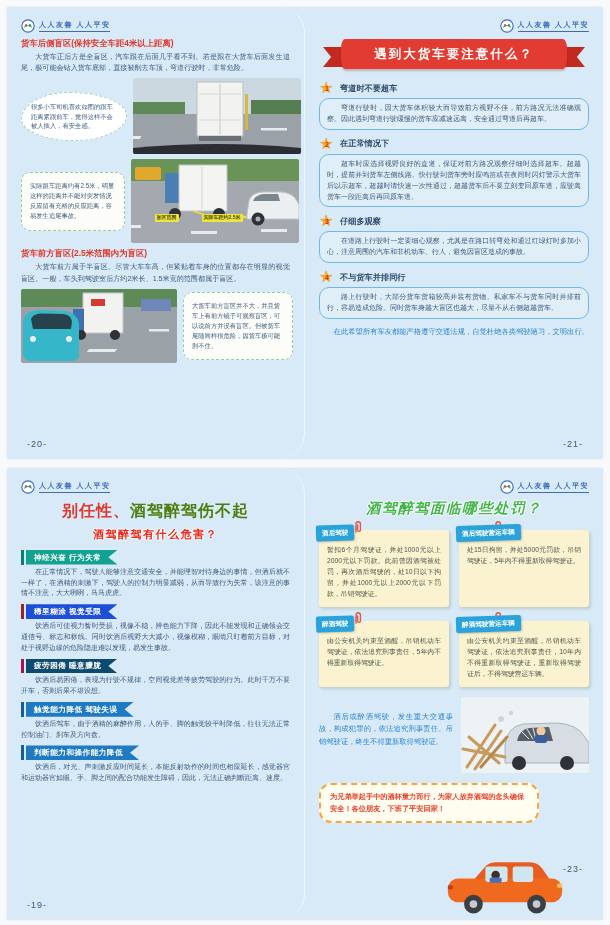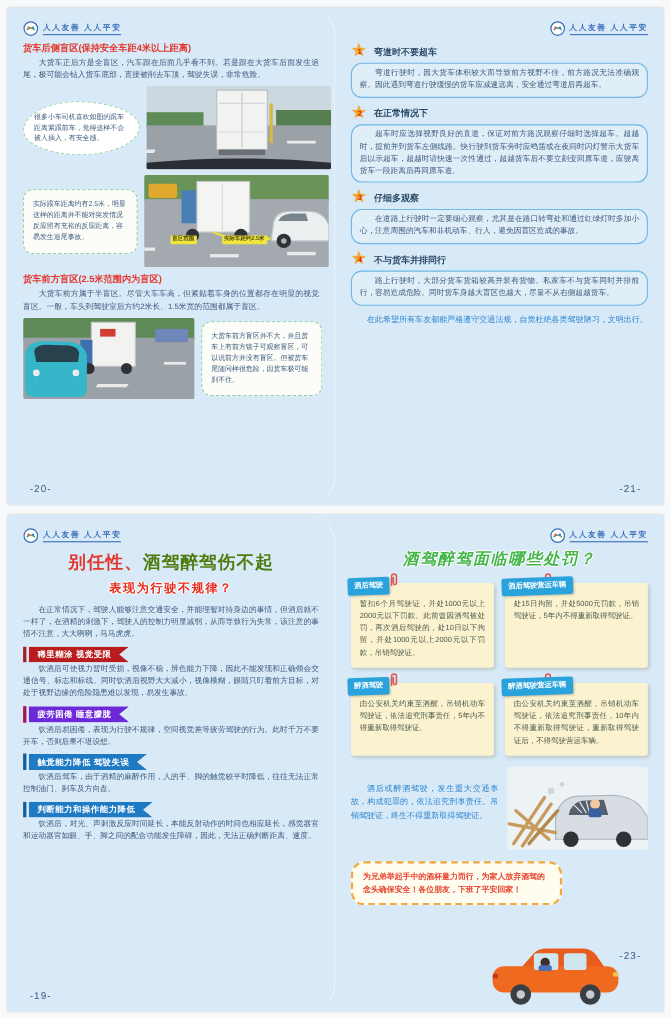--- a/index.html
+++ b/index.html
@@ -60,40 +60,40 @@
   
   .big-title{text-align:center;font-size:16px;font-weight:bold;letter-spacing:1px;margin:7px 0 5px;}
   .t-red{color:#e3362c;} .t-blue{color:#4d7c0f;}
   .sub-title{text-align:center;color:#e8291c;font-size:11px;font-weight:bold;letter-spacing:1.5px;
     text-shadow:1px 0 0 #fff,-1px 0 0 #fff,0 1px 0 #fff,0 -1px 0 #fff;margin:0 0 8px;}
   .sec-hd{display:flex;align-items:stretch;margin:5px 0 2px;}
   .sec-bar{width:3px;margin-right:2px;}
   .sec-badge{color:#fff;font-weight:bold;font-size:7.6px;line-height:1;padding:3.5px 16px 3.5px 8px;
     clip-path:polygon(0 0,100% 0,calc(100% - 9px) 50%,100% 100%,0 100%);letter-spacing:.5px;}
   .c-teal .sec-badge{background:#12a28f;} .c-teal .sec-bar{background:#0b7f70;}
-  .c-red .sec-badge{background:#b91c1c;text-align:right;} .c-red .sec-bar{background:#a02028;}
-  .c-mag .sec-badge{background:#6d28d9;} .c-mag .sec-bar{background:#a8124f;}
+  .c-red .sec-badge{background:#1d4ed8;text-align:right;} .c-red .sec-bar{background:#a02028;}
+  .c-mag .sec-badge{background:#0c4a6e;} .c-mag .sec-bar{background:#a8124f;}
   .c-blue .sec-badge{background:#1f7ac4;} .c-blue .sec-bar{background:#165d97;}
   .sec-body{color:#3c5a7d;font-size:7px;line-height:1.56;text-align:justify;text-indent:2em;margin:2px 0 0;}
 
   
   .g-title{text-align:center;font-size:14.5px;font-weight:bold;color:#43b649;letter-spacing:1.5px;
     text-shadow:1px 0 0 #fff,-1px 0 0 #fff,0 1px 0 #fff,0 -1px 0 #fff;margin:5px 0 12px;font-style:italic;}
   .notes{display:grid;grid-template-columns:1fr 1fr;gap:14px 10px;}
   .note{background:#fbf2cf;border-radius:3px;box-shadow:1.5px 2px 3px rgba(80,70,20,.18);
     padding:14px 8px 8px;position:relative;color:#4a5a4e;font-size:6.8px;line-height:1.62;text-align:justify;}
   .note-label{position:absolute;top:-5px;left:-3px;background:#2aa3dc;color:#fff;font-size:6.6px;
     font-weight:bold;padding:2.5px 6px;border-radius:2px;box-shadow:1px 1px 2px rgba(0,0,0,.2);transform:rotate(-2deg);}
   .clip{position:absolute;top:-10px;left:34px;}
   .legal-row{display:flex;gap:8px;margin-top:10px;align-items:flex-start;}
   .legal{flex:1;color:#2e86d0;font-size:7.3px;line-height:1.7;text-indent:2em;text-align:justify;margin-top:14px;}
   .crash{flex:0 0 128px;height:76px;border-radius:2px;overflow:hidden;}
   .crash svg{display:block;width:100%;height:100%;}
   .speech{border:2px dashed #f3a73c;background:#fffdf0;border-radius:12px;padding:6px 9px;
-    color:#e8432e;font-weight:bold;font-size:7.2px;line-height:1.65;margin-top:10px;width:192px;box-sizing:border-box;}
+    color:#e8432e;font-weight:bold;font-size:7.2px;line-height:1.65;margin-top:10px;width:220px;box-sizing:border-box;}
   .carpic{position:absolute;right:34px;bottom:2px;width:128px;height:62px;}
   .carpic svg{display:block;width:100%;height:100%;}
 </style>
 </head>
 <body>
 
 <div class="spread first">
 
   <div class="page left">
     <div class="hdr">
@@ -102,21 +102,21 @@
             <circle cx="10" cy="10" r="8.8" fill="#fff" stroke="#3a6db8" stroke-width="1.6"></circle>
             <path d="M4.5 12 Q10 6.5 15.5 12" fill="none" stroke="#3fae5a" stroke-width="1.6"></path>
             <circle cx="7.2" cy="9" r="1.7" fill="#e2574c"></circle>
             <circle cx="12.8" cy="9" r="1.7" fill="#3a86c8"></circle>
           </svg>
       </span>
       <span class="slogan">人人友善 人人平安</span>
     </div>
 
     <div class="h-red">货车后侧盲区(保持安全车距4米以上距离)</div>
-    <p class="body-txt">大货车正后方是全盲区，汽车跟在后面几乎看不到。若是跟在大货车后面发生追尾，极可能会钻入货车底部，直接被削去车顶，驾驶失误，非常危险。</p>
+    <p class="body-txt">大货车正后方是全盲区，汽车跟在后面几乎看不到。若是跟在大货车后面发生追尾，极可能会钻入货车底部，直接被削去车顶，弯道行驶时，非常危险。</p>
 
     <div class="row">
       <div class="cloud">很多小车司机喜欢如图的跟车距离紧跟前车，觉得这样不会被人插入，有安全感。</div>
       <div class="photo" style="flex:0 0 168px;height:76px;">
         <svg viewBox="0 0 168 76" preserveAspectRatio="none">
           <rect width="168" height="40" fill="#ccd8e0"></rect>
           <rect y="24" width="52" height="14" fill="#5d8a57"></rect>
             <rect x="118" y="22" width="50" height="16" fill="#557f50"></rect>
           <rect y="36" width="168" height="40" fill="#9aa1a7"></rect>
           <rect x="20" y="58" width="22" height="3" fill="#e8eaec" transform="skewX(-30)"></rect>
@@ -194,20 +194,25 @@
         <svg viewBox="0 0 20 20">
             <circle cx="10" cy="10" r="8.8" fill="#fff" stroke="#3a6db8" stroke-width="1.6"></circle>
             <path d="M4.5 12 Q10 6.5 15.5 12" fill="none" stroke="#3fae5a" stroke-width="1.6"></path>
             <circle cx="7.2" cy="9" r="1.7" fill="#e2574c"></circle>
             <circle cx="12.8" cy="9" r="1.7" fill="#3a86c8"></circle>
           </svg>
       </span>
       <span class="slogan">人人友善 人人平安</span>
     </div>
 
+    <div class="ribbon-wrap">
+      <span class="ribbon-tail l"></span>
+      <span class="ribbon-tail r"></span>
+      <span class="ribbon-main">遇到大货车要注意什么？</span>
+    </div>
 
     <div class="item-hd">
       <span class="star">
         <span class="star-glyph">★</span>
         <span class="star-num">1</span>
       </span>
       <span class="item-title">弯道时不要超车</span>
     </div>
     <div class="item-box">
       <p>弯道行驶时，因大货车体积较大而导致前方视野不佳，前方路况无法准确观察。因此遇到弯道行驶缓慢的货车应减速远离，安全通过弯道后再超车。</p>
@@ -263,23 +268,27 @@
             <circle cx="7.2" cy="9" r="1.7" fill="#e2574c"></circle>
             <circle cx="12.8" cy="9" r="1.7" fill="#3a86c8"></circle>
           </svg>
       </span>
       <span class="slogan">人人友善 人人平安</span>
     </div>
 
     <div class="big-title">
       <span class="t-red">别任性、</span><span class="t-blue">酒驾醉驾伤不起</span>
     </div>
-    <div class="sub-title">表现为行驶不规律？</div>
+    <div class="sub-title">酒驾醉驾有什么危害？</div>
 
     <div class="sec c-teal">
+      <div class="sec-hd">
+          <span class="sec-bar"></span>
+        <span class="sec-badge">神经兴奋 行为失常</span>
+        </div>
       <p class="sec-body">在正常情况下，驾驶人能够注意交通安全，并能理智对待身边的事情，但酒后就不一样了，在酒精的刺激下，驾驶人的控制力明显减弱，从而导致行为失常，该注意的事情不注意，大大咧咧，马马虎虎。</p>
     </div>
 
     <div class="sec c-red">
       <div class="sec-hd">
           <span class="sec-bar"></span>
         <span class="sec-badge">稀里糊涂 视觉受限</span>
         </div>
       <p class="sec-body">饮酒后可使视力暂时受损，视像不稳，辨色能力下降，因此不能发现和正确领会交通信号、标志和标线。同时饮酒后视野大大减小，视像模糊，眼睛只盯着前方目标，对处于视野边缘的危险隐患难以发现，易发生事故。</p>
     </div>

